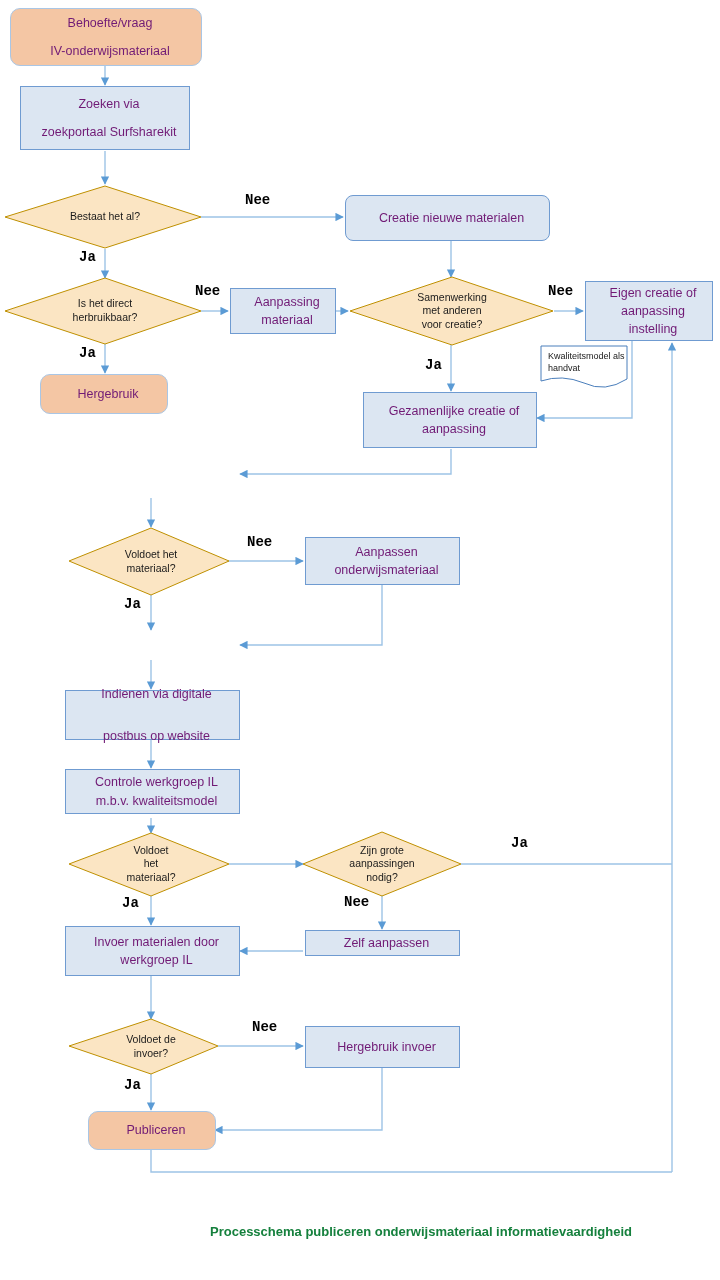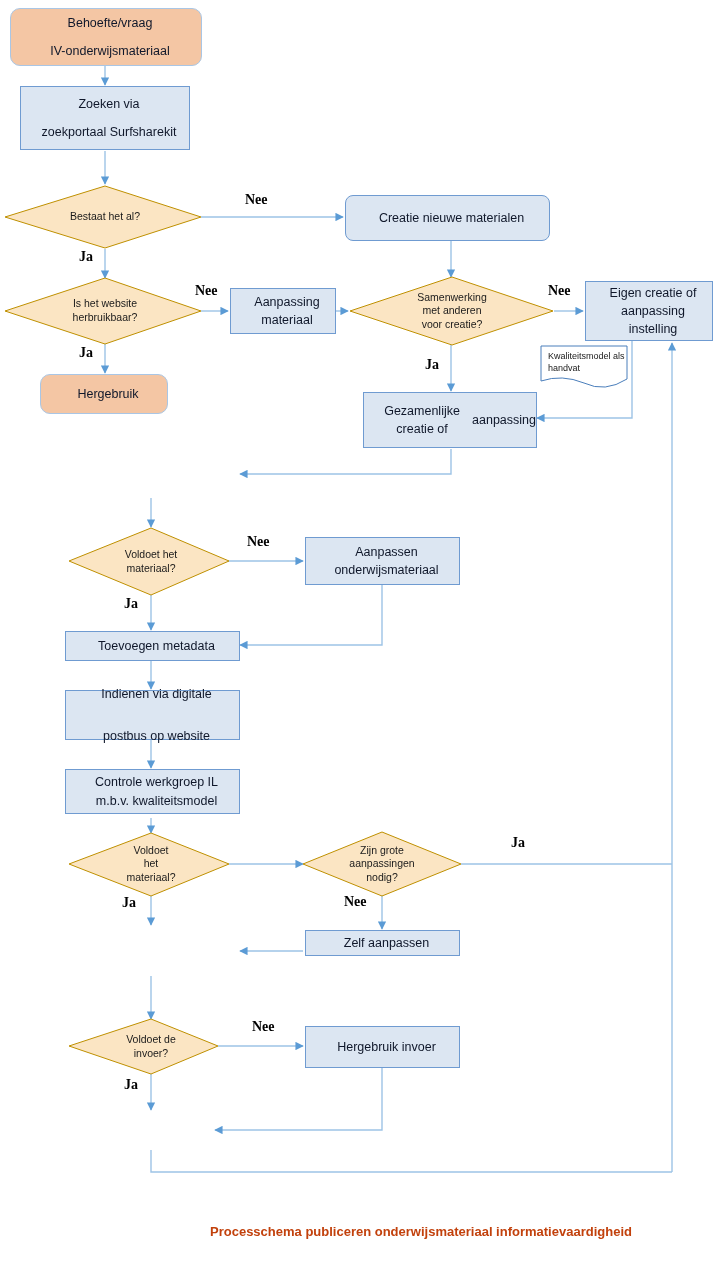--- a/index.html
+++ b/index.html
@@ -27,21 +27,21 @@
     height: 1280px;
     pointer-events: none;
   }
   .node {
     position: absolute;
     box-sizing: border-box;
     display: flex;
     align-items: center;
     justify-content: center;
     text-align: center;
-    color: #0f172a;
+    color: #701a75;
     line-height: 1.45;
     padding-left: 8px;
   }
   .proc {
     background: #dce6f2;
     border: 1px solid #6f9bd1;
     font-size: 12.5px;
   }
   .term {
     background: #f4c6a4;
@@ -65,27 +65,27 @@
     font-size: 9px;
     color: #1a1a1a;
     line-height: 1.35;
     text-align: left;
   }
   .edge-label {
     position: absolute;
     font-size: 14px;
     font-weight: bold;
     color: #000000;
-    font-family: Liberation Serif, serif;
+    font-family: Liberation Mono, monospace;
   }
   .caption {
     position: absolute;
     font-size: 13px;
     font-weight: bold;
-    color: #c2410c;
+    color: #15803d;
     white-space: nowrap;
   }
   .node span { display: block; }
 </style>
 </head>
 <body>
 
 <div id="canvas">
 
   <svg id="svg-layer" viewBox="0 0 720 1280">
@@ -182,21 +182,21 @@
 
   <div class="decision-label" style="left:25px; top:203px; width:160px; height:28px;">
     <span>Bestaat het al?</span>
   </div>
 
   <div class="node proc" style="left:345px; top:195px; width:205px; height:46px;border-radius:8px;">
     <span>Creatie nieuwe materialen</span>
   </div>
 
   <div class="decision-label" style="left:25px; top:293px; width:160px; height:36px; flex-direction:column;">
-    <span>Is het website</span>
+    <span>Is het direct</span>
     <span>herbruikbaar?</span>
   </div>
 
   <div class="node proc" style="left:230px; top:288px; width:106px; height:46px; flex-direction:column;">
     <span>Aanpassing</span>
     <span>materiaal</span>
   </div>
 
   <div class="decision-label" style="left:382px; top:287px; width:140px; height:48px; flex-direction:column;">
     <span>Samenwerking</span>
@@ -212,39 +212,36 @@
 
   <div class="node term" style="left:40px; top:374px; width:128px; height:40px;">
     <span>Hergebruik</span>
   </div>
 
   <div class="note-label" style="left:548px; top:350px; width:80px;">
     <span>Kwaliteitsmodel</span>
     <span>als handvat</span>
   </div>
 
-  <div class="node proc" style="left:363px; top:392px; width:174px; height:56px; ">
+  <div class="node proc" style="left:363px; top:392px; width:174px; height:56px; flex-direction:column;">
     <span>Gezamenlijke creatie of</span>
     <span>aanpassing</span>
   </div>
 
 
   <div class="decision-label" style="left:81px; top:544px; width:140px; height:36px; flex-direction:column;">
     <span>Voldoet het</span>
     <span>materiaal?</span>
   </div>
 
   <div class="node proc" style="left:305px; top:537px; width:155px; height:48px; flex-direction:column;">
     <span>Aanpassen</span>
     <span>onderwijsmateriaal</span>
   </div>
 
-  <div class="node proc" style="left:65px; top:631px; width:175px; height:30px;">
-    <span>Toevoegen metadata</span>
-  </div>
 
   <div class="node proc" style="left:65px; top:690px; width:175px; height:50px; flex-direction:column;gap:24px;">
     <span>Indienen via digitale</span>
     <span>postbus op website</span>
   </div>
 
   <div class="node proc" style="left:65px; top:769px; width:175px; height:45px; flex-direction:column;">
     <span>Controle werkgroep IL</span>
     <span>m.b.v. kwaliteitsmodel</span>
   </div>
@@ -254,34 +251,41 @@
     <span>het</span>
     <span>materiaal?</span>
   </div>
 
   <div class="decision-label" style="left:327px; top:841px; width:110px; height:46px; flex-direction:column;">
     <span>Zijn grote</span>
     <span>aanpassingen</span>
     <span>nodig?</span>
   </div>
 
+  <div class="node proc" style="left:65px; top:926px; width:175px; height:50px; flex-direction:column;">
+    <span>Invoer materialen door</span>
+    <span>werkgroep IL</span>
+  </div>
 
   <div class="node proc" style="left:305px; top:930px; width:155px; height:26px;">
     <span>Zelf aanpassen</span>
   </div>
 
   <div class="decision-label" style="left:91px; top:1030px; width:120px; height:34px; flex-direction:column;">
     <span>Voldoet de</span>
     <span>invoer?</span>
   </div>
 
   <div class="node proc" style="left:305px; top:1026px; width:155px; height:42px;">
     <span>Hergebruik invoer</span>
   </div>
 
+  <div class="node term" style="left:88px; top:1111px; width:128px; height:39px;">
+    <span>Publiceren</span>
+  </div>
 
   <div class="edge-label" style="left:245px; top:192px;">Nee</div>
   <div class="edge-label" style="left:79px; top:249px;">Ja</div>
 
   <div class="edge-label" style="left:195px; top:283px;">Nee</div>
   <div class="edge-label" style="left:79px; top:345px;">Ja</div>
 
   <div class="edge-label" style="left:548px; top:283px;">Nee</div>
   <div class="edge-label" style="left:425px; top:357px;">Ja</div>
 

